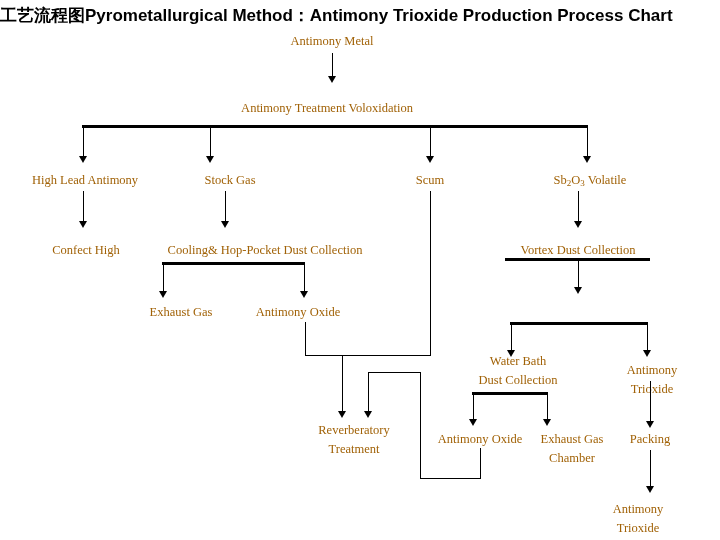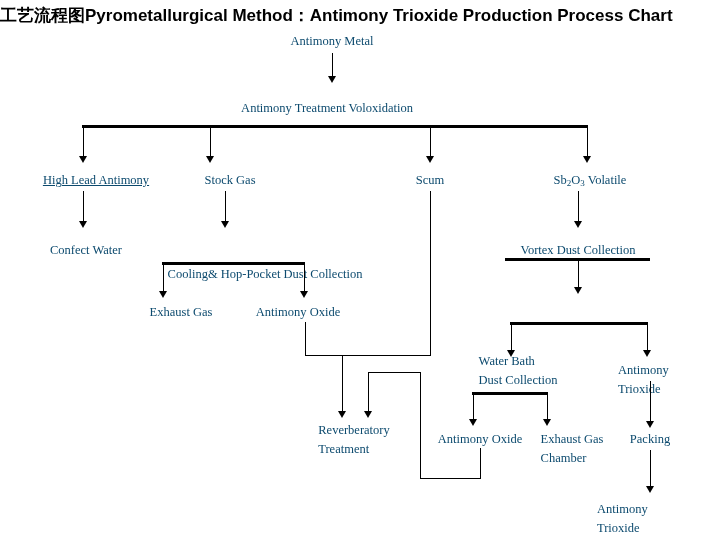--- a/index.html
+++ b/index.html
@@ -29,22 +29,22 @@
     letter-spacing: 0px;
     white-space: nowrap;
     color: #000000;
   }
   
   .node {
     position: absolute;
     font-family: "Liberation Serif", "DejaVu Serif", serif;
     font-size: 12.5px;
     line-height: 19px;
-    color: #0c4a6e;
-    text-align: left;
+    color: #a16207;
+    text-align: center;
     white-space: pre-line;
     transform: translateX(-50%);
   }
   .node sub {
     font-size: 9px;
     vertical-align: -2px;
   }
   
   .vline {
     position: absolute;
@@ -91,38 +91,38 @@
 
   <div class="vline" style="left:210px; top:128px; height:30px;"></div>
   <div class="arrow" style="left:210px; top:156px;"></div>
 
   <div class="vline" style="left:430px; top:128px; height:30px;"></div>
   <div class="arrow" style="left:430px; top:156px;"></div>
 
   <div class="vline" style="left:587px; top:128px; height:30px;"></div>
   <div class="arrow" style="left:587px; top:156px;"></div>
 
-  <div class="node" style="left:96px; top:171px;text-decoration:underline;">High Lead Antimony</div>
+  <div class="node" style="left:85px; top:171px;">High Lead Antimony</div>
   <div class="node" style="left:230px; top:171px;">Stock Gas</div>
   <div class="node" style="left:430px; top:171px;">Scum</div>
   <div class="node" style="left:574px; top:171px;margin-left:16px;"><span>Sb</span><sub>2</sub><span>O</span><sub>3</sub><span> Volatile</span></div>
 
   <div class="vline" style="left:83px; top:191px; height:32px;"></div>
   <div class="arrow" style="left:83px; top:221px;"></div>
 
   <div class="vline" style="left:225px; top:191px; height:32px;"></div>
   <div class="arrow" style="left:225px; top:221px;"></div>
 
   <div class="vline" style="left:578px; top:191px; height:32px;"></div>
   <div class="arrow" style="left:578px; top:221px;"></div>
 
   <div class="vline" style="left:430px; top:191px; height:165px;"></div>
 
-  <div class="node" style="left:86px; top:241px;">Confect Water</div>
-  <div class="node" style="left:265px; top:241px;margin-top:24px;">Cooling&amp; Hop-Pocket Dust Collection</div>
+  <div class="node" style="left:86px; top:241px;">Confect High</div>
+  <div class="node" style="left:265px; top:241px;">Cooling&amp; Hop-Pocket Dust Collection</div>
   <div class="node" style="left:578px; top:241px;">Vortex Dust Collection</div>
 
   <div class="bar" style="left:162px; top:262px; width:143px;"></div>
   <div class="vline" style="left:163px; top:265px; height:28px;"></div>
   <div class="arrow" style="left:163px; top:291px;"></div>
   <div class="vline" style="left:304px; top:265px; height:28px;"></div>
   <div class="arrow" style="left:304px; top:291px;"></div>
 
   <div class="bar" style="left:505px; top:258px; width:145px;"></div>
   <div class="vline" style="left:578px; top:261px; height:28px;"></div>

